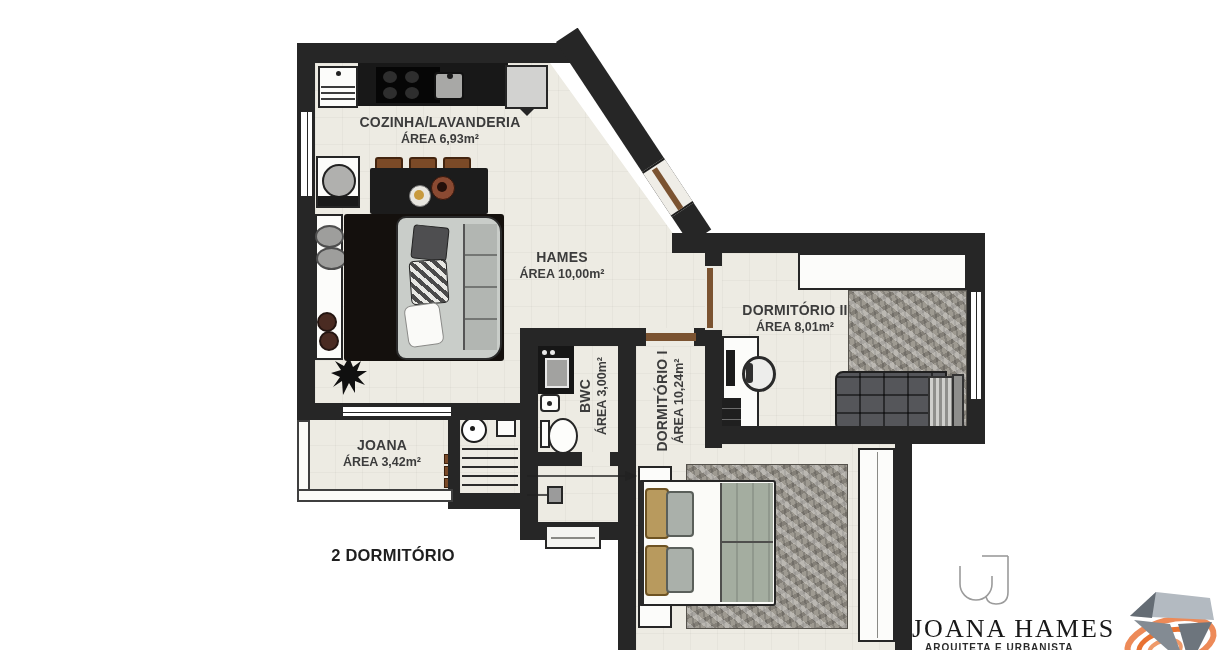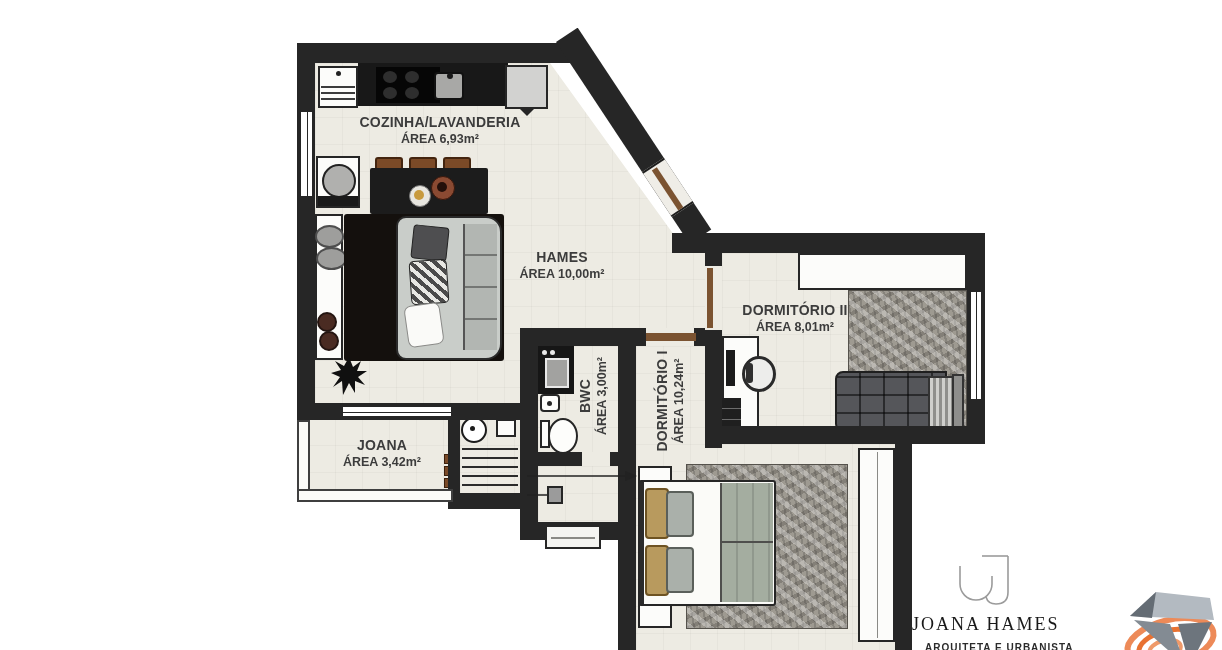--- a/index.html
+++ b/index.html
@@ -20,21 +20,21 @@
   .window-h::after{content:"";position:absolute;left:0;right:0;top:50%;height:1px;background:#262626;}
   .window-v::after{content:"";position:absolute;top:0;bottom:0;left:50%;width:1px;background:#262626;}
   .rail{position:absolute;background:#fbfbf8;border:2px solid #3f3f3f;box-sizing:border-box;}
   .rlabel{position:absolute;transform:translate(-50%,-50%);text-align:center;color:#3c3c3c;
           font-weight:700;white-space:nowrap;line-height:1.25;}
   .rlabel.rot{transform:translate(-50%,-50%) rotate(-90deg);}
   .rlabel .nm{font-size:14px;letter-spacing:.2px;}
   .rlabel .ar{font-size:12.5px;}
   .caption{position:absolute;transform:translate(-50%,-50%);text-align:center;color:#1f1f1f;
            font-weight:700;font-size:16.5px;line-height:20px;letter-spacing:.2px;}
-  .brand-name{position:absolute;font-family:"Liberation Serif",serif;font-size:18px;
+  .brand-name{position:absolute;font-family:"Liberation Serif",serif;font-size:26px;
               letter-spacing:2px;color:#191919;white-space:nowrap;}
   .brand-tag{position:absolute;font-size:10px;letter-spacing:1px;color:#2b2b2b;white-space:nowrap;}
   .dot{position:absolute;border-radius:50%;}
 </style>
 </head>
 <body>
 
 <div id="canvas">
 
   <div class="floor" style="left:315px;top:35px;width:390px;height:342px;
@@ -229,20 +229,21 @@
   <div class="rlabel rot" style="left:671px;top:373px;">
     <div class="nm">DORMITÓRIO I</div>
     <div class="ar">ÁREA 10,24m²</div>
   </div>
   <div class="rlabel" style="left:382px;top:426px;">
     <div class="nm">JOANA</div>
     <div class="ar">ÁREA 3,42m²</div>
   </div>
 
   <div class="caption" style="left:393px;top:527px;">
+    <div>2 DORMITÓRIO</div>
   </div>
 
   <svg class="abs" style="left:952px;top:520px;width:70px;height:66px;" viewBox="0 0 70 66">
     <path d="M30 8 H56" stroke="#9b9b9b" stroke-width="1.6" fill="none"></path>
     <path d="M56 8 V44 Q56 56 44 56 Q36 56 34 49" stroke="#9b9b9b" stroke-width="1.6" fill="none"></path>
     <path d="M8 18 V36 A16 16 0 0 0 40 36 V28" stroke="#9b9b9b" stroke-width="1.6" fill="none"></path>
   </svg>
   <div class="brand-name" style="left:912px;top:586px;">JOANA HAMES</div>
   <div class="brand-tag" style="left:925px;top:614px;font-weight:bold;">ARQUITETA E URBANISTA</div>
 

